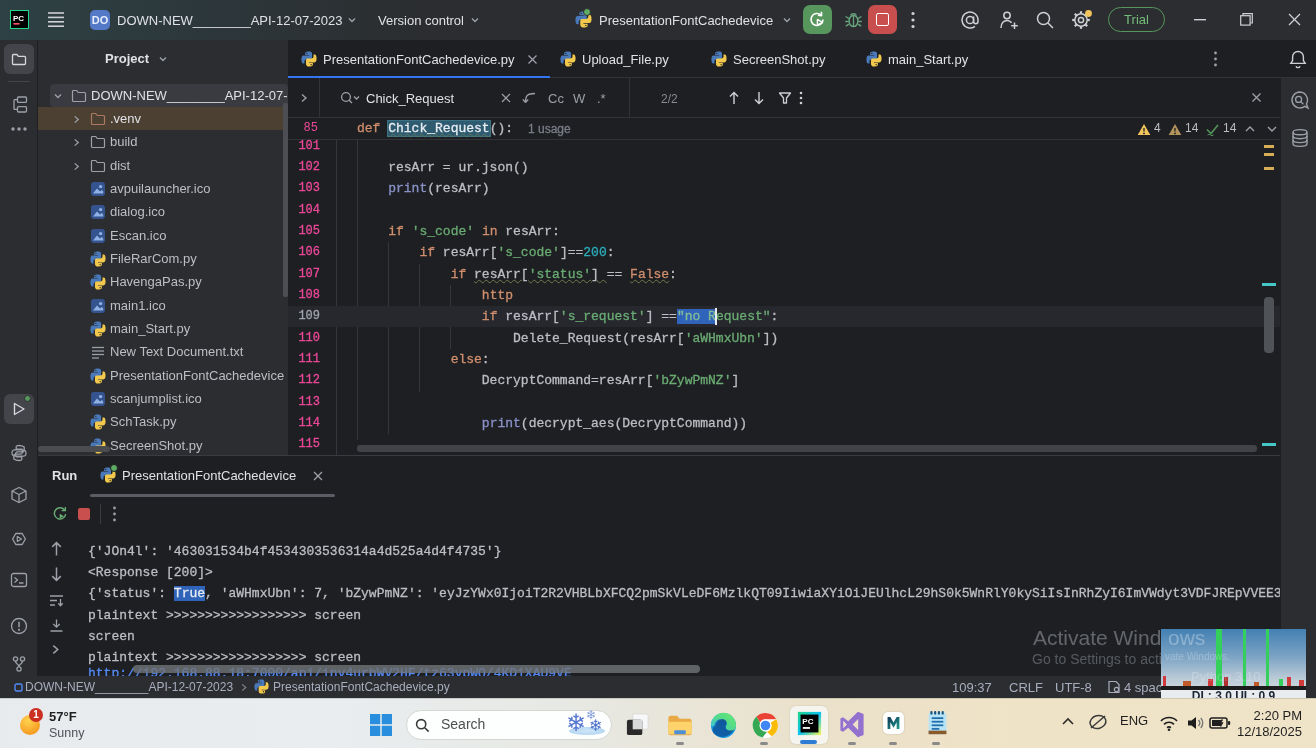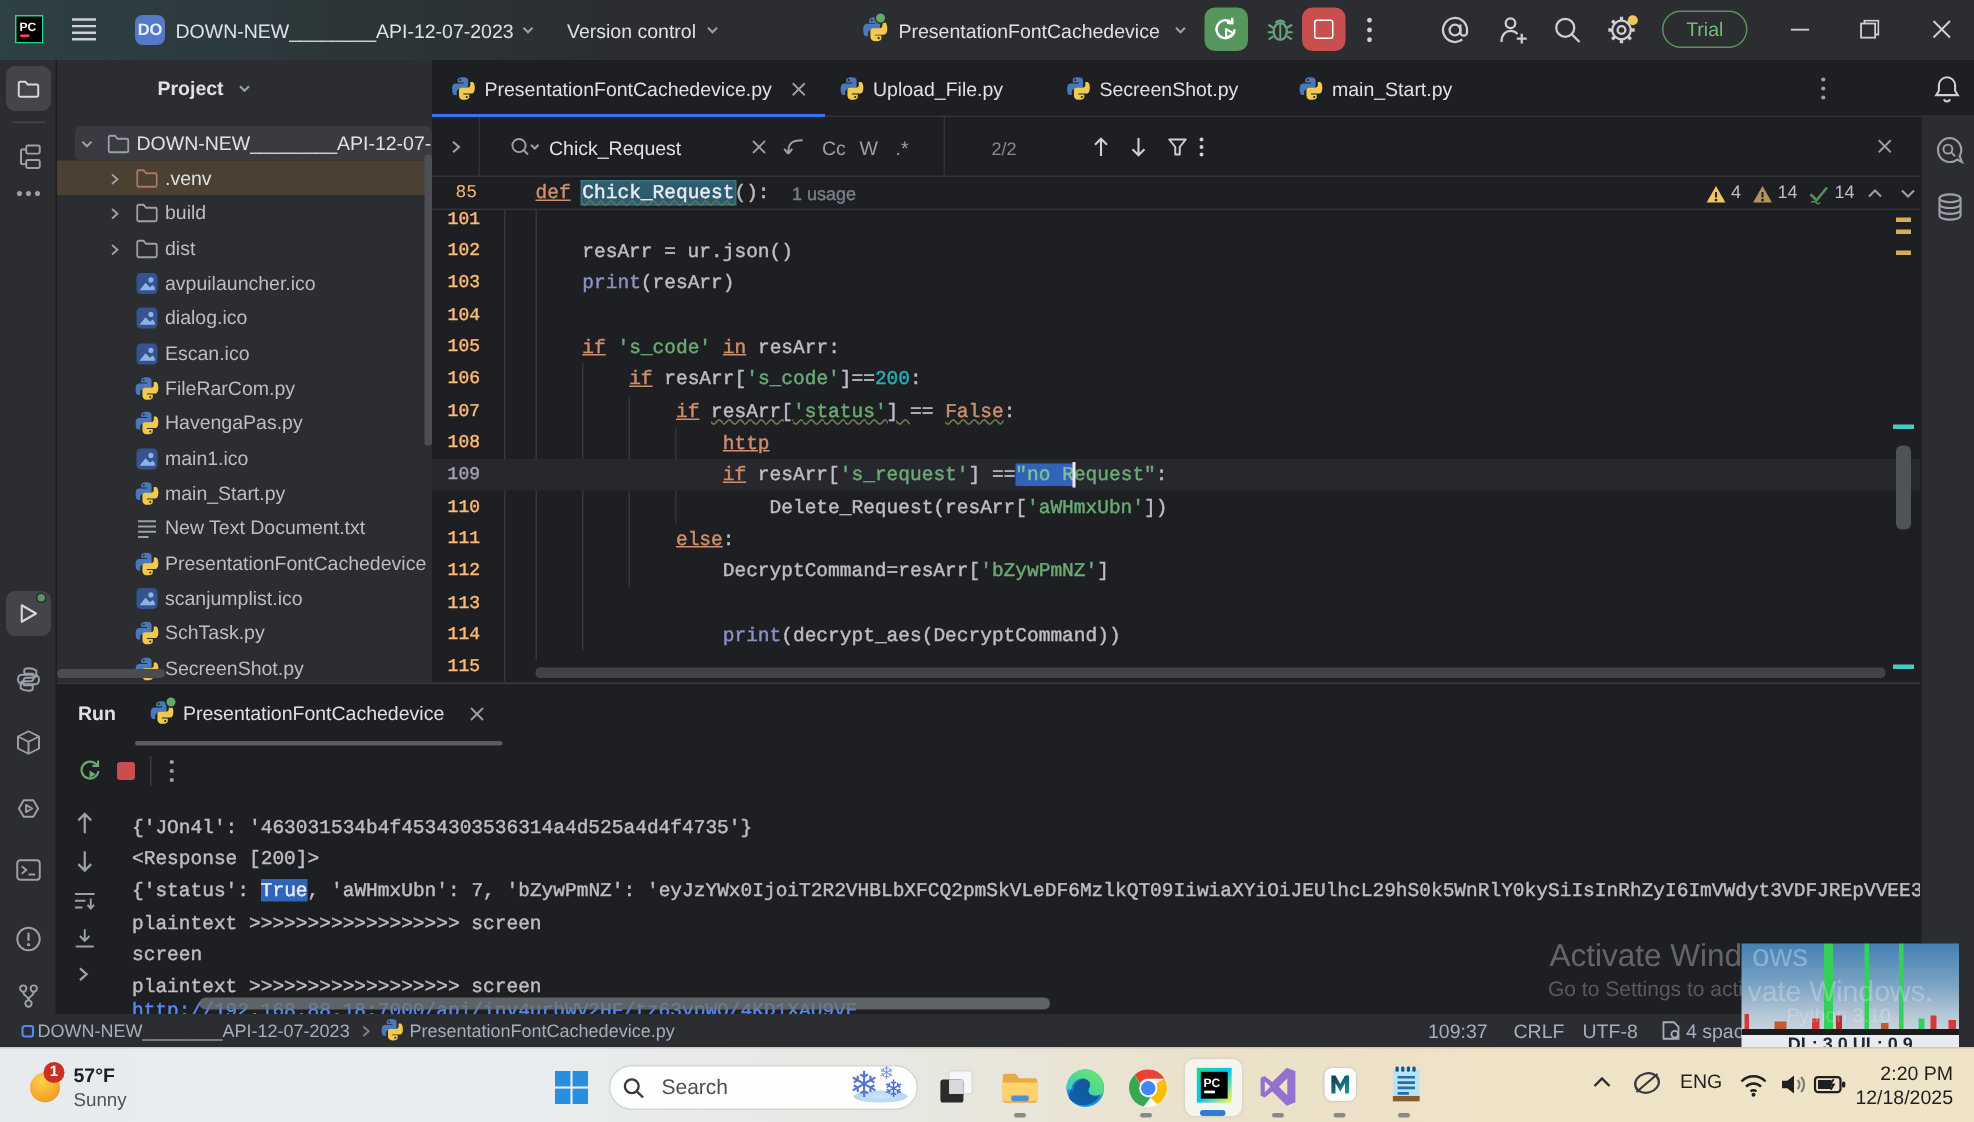--- a/index.html
+++ b/index.html
@@ -17,22 +17,22 @@
 
 #lrail { left:0; top:40px; width:38px; height:636px; background:#2b2d30; border-right:1px solid #1e1f22; }
 
 #ppanel { left:38px; top:78px; width:250px; height:377px; background:#2b2d30; overflow:hidden; }
 .trow { position:absolute; left:0; width:250px; height:23px; color:#bcbec4; font-size:13px; line-height:23px; white-space:nowrap; }
 
 #editor { left:288px; top:78px; width:992px; height:377px; background:#1e1f22; overflow:hidden; }
 #searchrow { position:absolute; left:0; top:0; width:992px; height:40px; background:#1e1f22; border-bottom:1px solid #313337; }
 #stickyrow { position:absolute; left:0; top:40px; width:992px; height:22px; background:#1e1f22; border-bottom:1px solid #313337; }
 .codeline { position:absolute; left:0; width:992px; height:21px; font-family:"Liberation Mono",monospace; font-size:13px; line-height:21px; white-space:pre; color:#bcbec4; -webkit-text-stroke:0.3px; }
-.lnum { position:absolute; left:0; top:0; width:32px; text-align:right; color:#fdba74; font-family:"Liberation Mono",monospace; font-size:12px; }
-.kw { color:#cf8e6d;text-decoration:underline; } .str { color:#6aab73; } .num { color:#2aacb8; } .fn { color:#8a92c9; }
+.lnum { position:absolute; left:0; top:0; width:32px; text-align:right; color:#ec4899; font-family:"Liberation Mono",monospace; font-size:12px; }
+.kw { color:#cf8e6d; } .str { color:#6aab73; } .num { color:#2aacb8; } .fn { color:#8a92c9; }
 
 #rrail { left:1280px; top:78px; width:36px; height:598px; background:#2b2d30; border-left:1px solid #1e1f22; }
 
 #runpanel { left:38px; top:455px; width:1242px; height:221px; background:#1e1f22; border-top:1px solid #393b40; overflow:hidden; }
 .conline { position:absolute; left:50px; width:1192px; height:21px; font-family:"Liberation Mono",monospace; font-size:13px; line-height:21px; white-space:pre; color:#bcbec4; -webkit-text-stroke:0.3px; }
 
 #statusbar { left:0; top:676px; width:1316px; height:22px; background:#2b2d30; color:#a8adbd; font-size:13px; }
 
 #taskbar { left:0; top:698px; width:1316px; height:50px; border-top:1px solid rgba(150,150,140,0.35); 
   background:linear-gradient(90deg,#e7ebee 0%,#e9edf0 25%,#e7e8e2 45%,#ebe1ca 62%,#efe3c7 78%,#f0e4c8 100%); }
@@ -644,21 +644,21 @@
     <div class="abs" style="left:2px;top:47px;width:3px;height:10px;background:#d03a3a;"></div>
     <div class="abs" style="left:22px;top:52px;width:8px;height:6px;background:#c25a2a;"></div>
     <div class="abs" style="left:47px;top:50px;width:5px;height:8px;background:#d03a3a;"></div>
     <div class="abs" style="left:63px;top:48px;width:4px;height:10px;background:#b03030;"></div>
     <div class="abs" style="left:93px;top:53px;width:5px;height:5px;background:#c25a2a;"></div>
     <div class="abs" style="left:118px;top:50px;width:4px;height:8px;background:#35d05c;"></div>
     <div class="abs" style="left:126px;top:48px;width:4px;height:10px;background:#d03a3a;"></div>
     <div class="abs" style="left:138px;top:51px;width:5px;height:7px;background:#d03a3a;"></div>
     <div class="abs" style="left:0;top:57px;width:145px;height:4px;background:#1c1c1c;"></div>
     <div class="abs" style="left:7px;top:-3px;color:#ffffff;opacity:0.30;font-size:21px;">ows</div>
-    <div class="abs" style="left:4px;top:22px;color:#ffffff;opacity:0.25;font-size:19px;">vate Windows.</div>
+    <div class="abs" style="left:4px;top:22px;color:#ffffff;opacity:0.25;font-size:10px;">vate Windows.</div>
     <div class="abs" style="left:30px;top:40px;color:#ffffff;opacity:0.22;font-size:13px;">Python 3.10</div>
   </div>
   <div class="abs" style="left:1161px;top:690px;width:145px;height:13px;background:#e9ecef;color:#1c2733;font-size:12px;font-weight:bold;text-align:center;line-height:13px;">DL: 3.0 UL: 0.9</div>
   <div id="taskbar" class="abs">
 
     <div class="abs" style="left:20px;top:16px;width:20px;height:20px;border-radius:50%;background:radial-gradient(circle at 40% 30%,#ffd34d,#f7a52b 60%,#ef8c1d);"></div>
     <div class="abs" style="left:29px;top:9px;width:14px;height:14px;border-radius:50%;background:#ca2f22;color:#fff;font-size:10px;font-weight:bold;text-align:center;line-height:14px;">1</div>
     <div class="abs" style="left:49px;top:10px;color:#1f1f1f;font-size:13px;font-weight:bold;">57°F</div>
     <div class="abs" style="left:49px;top:27px;color:#4f5357;font-size:12.5px;">Sunny</div>
 

